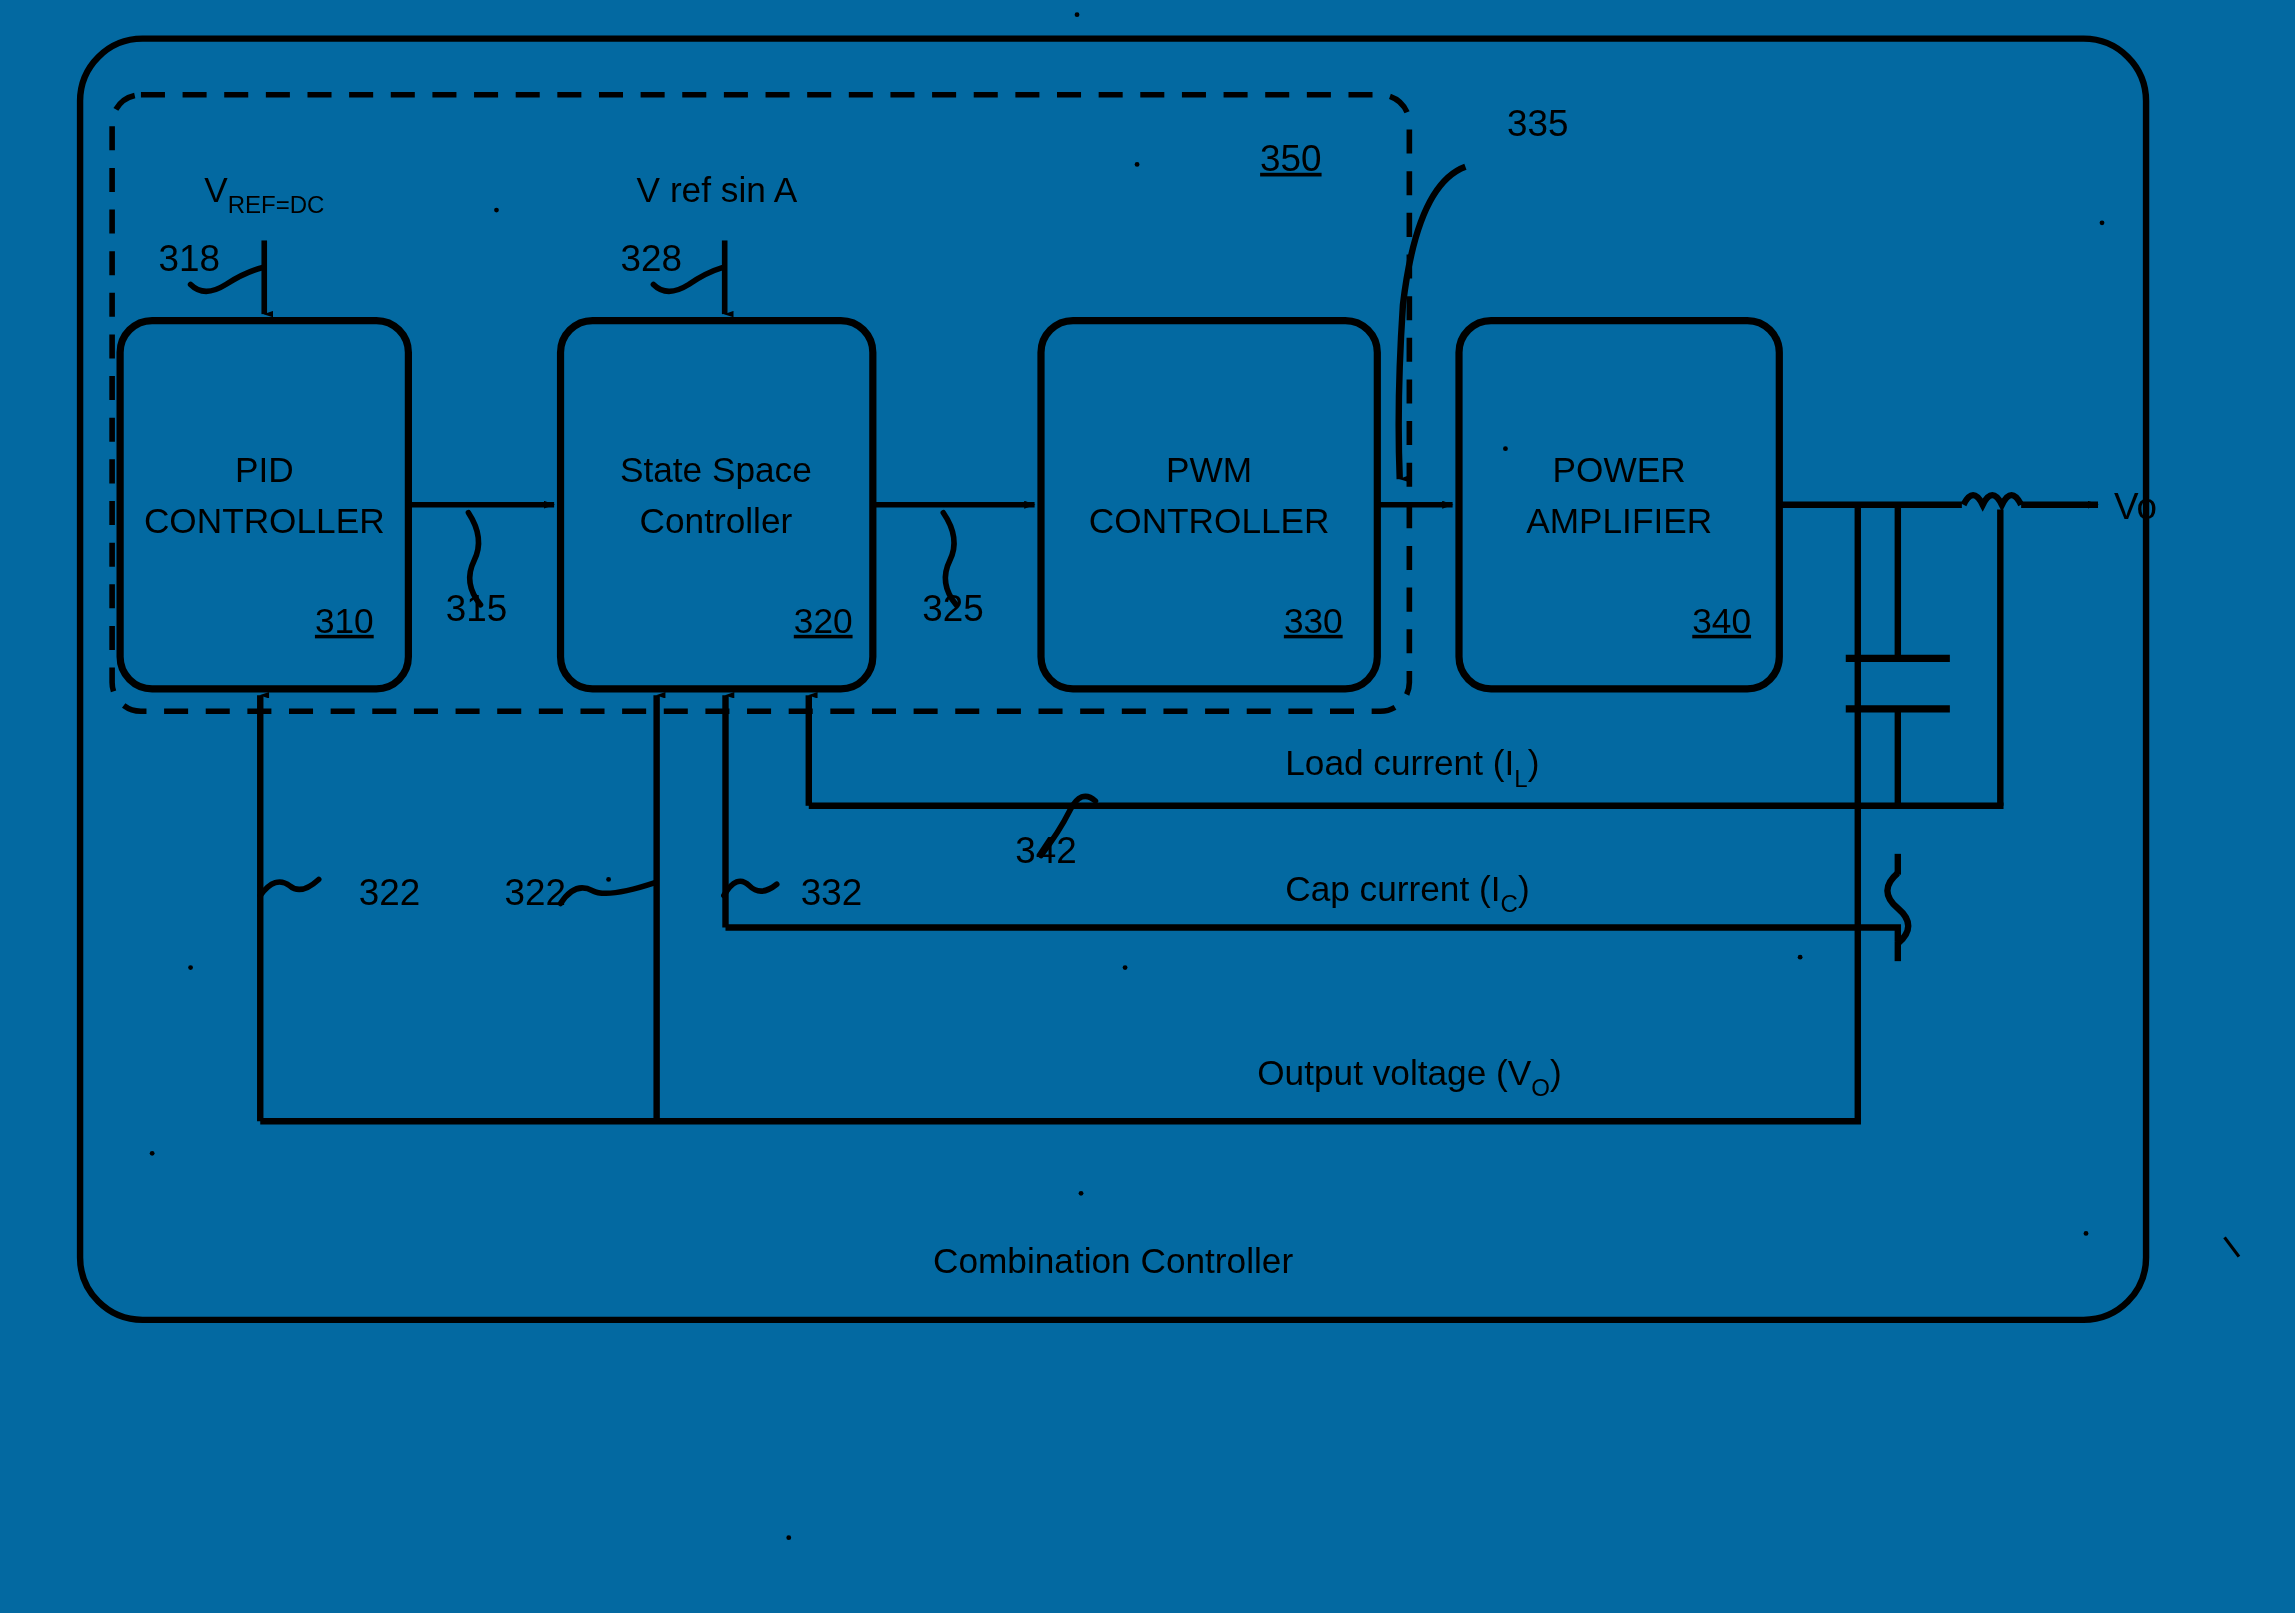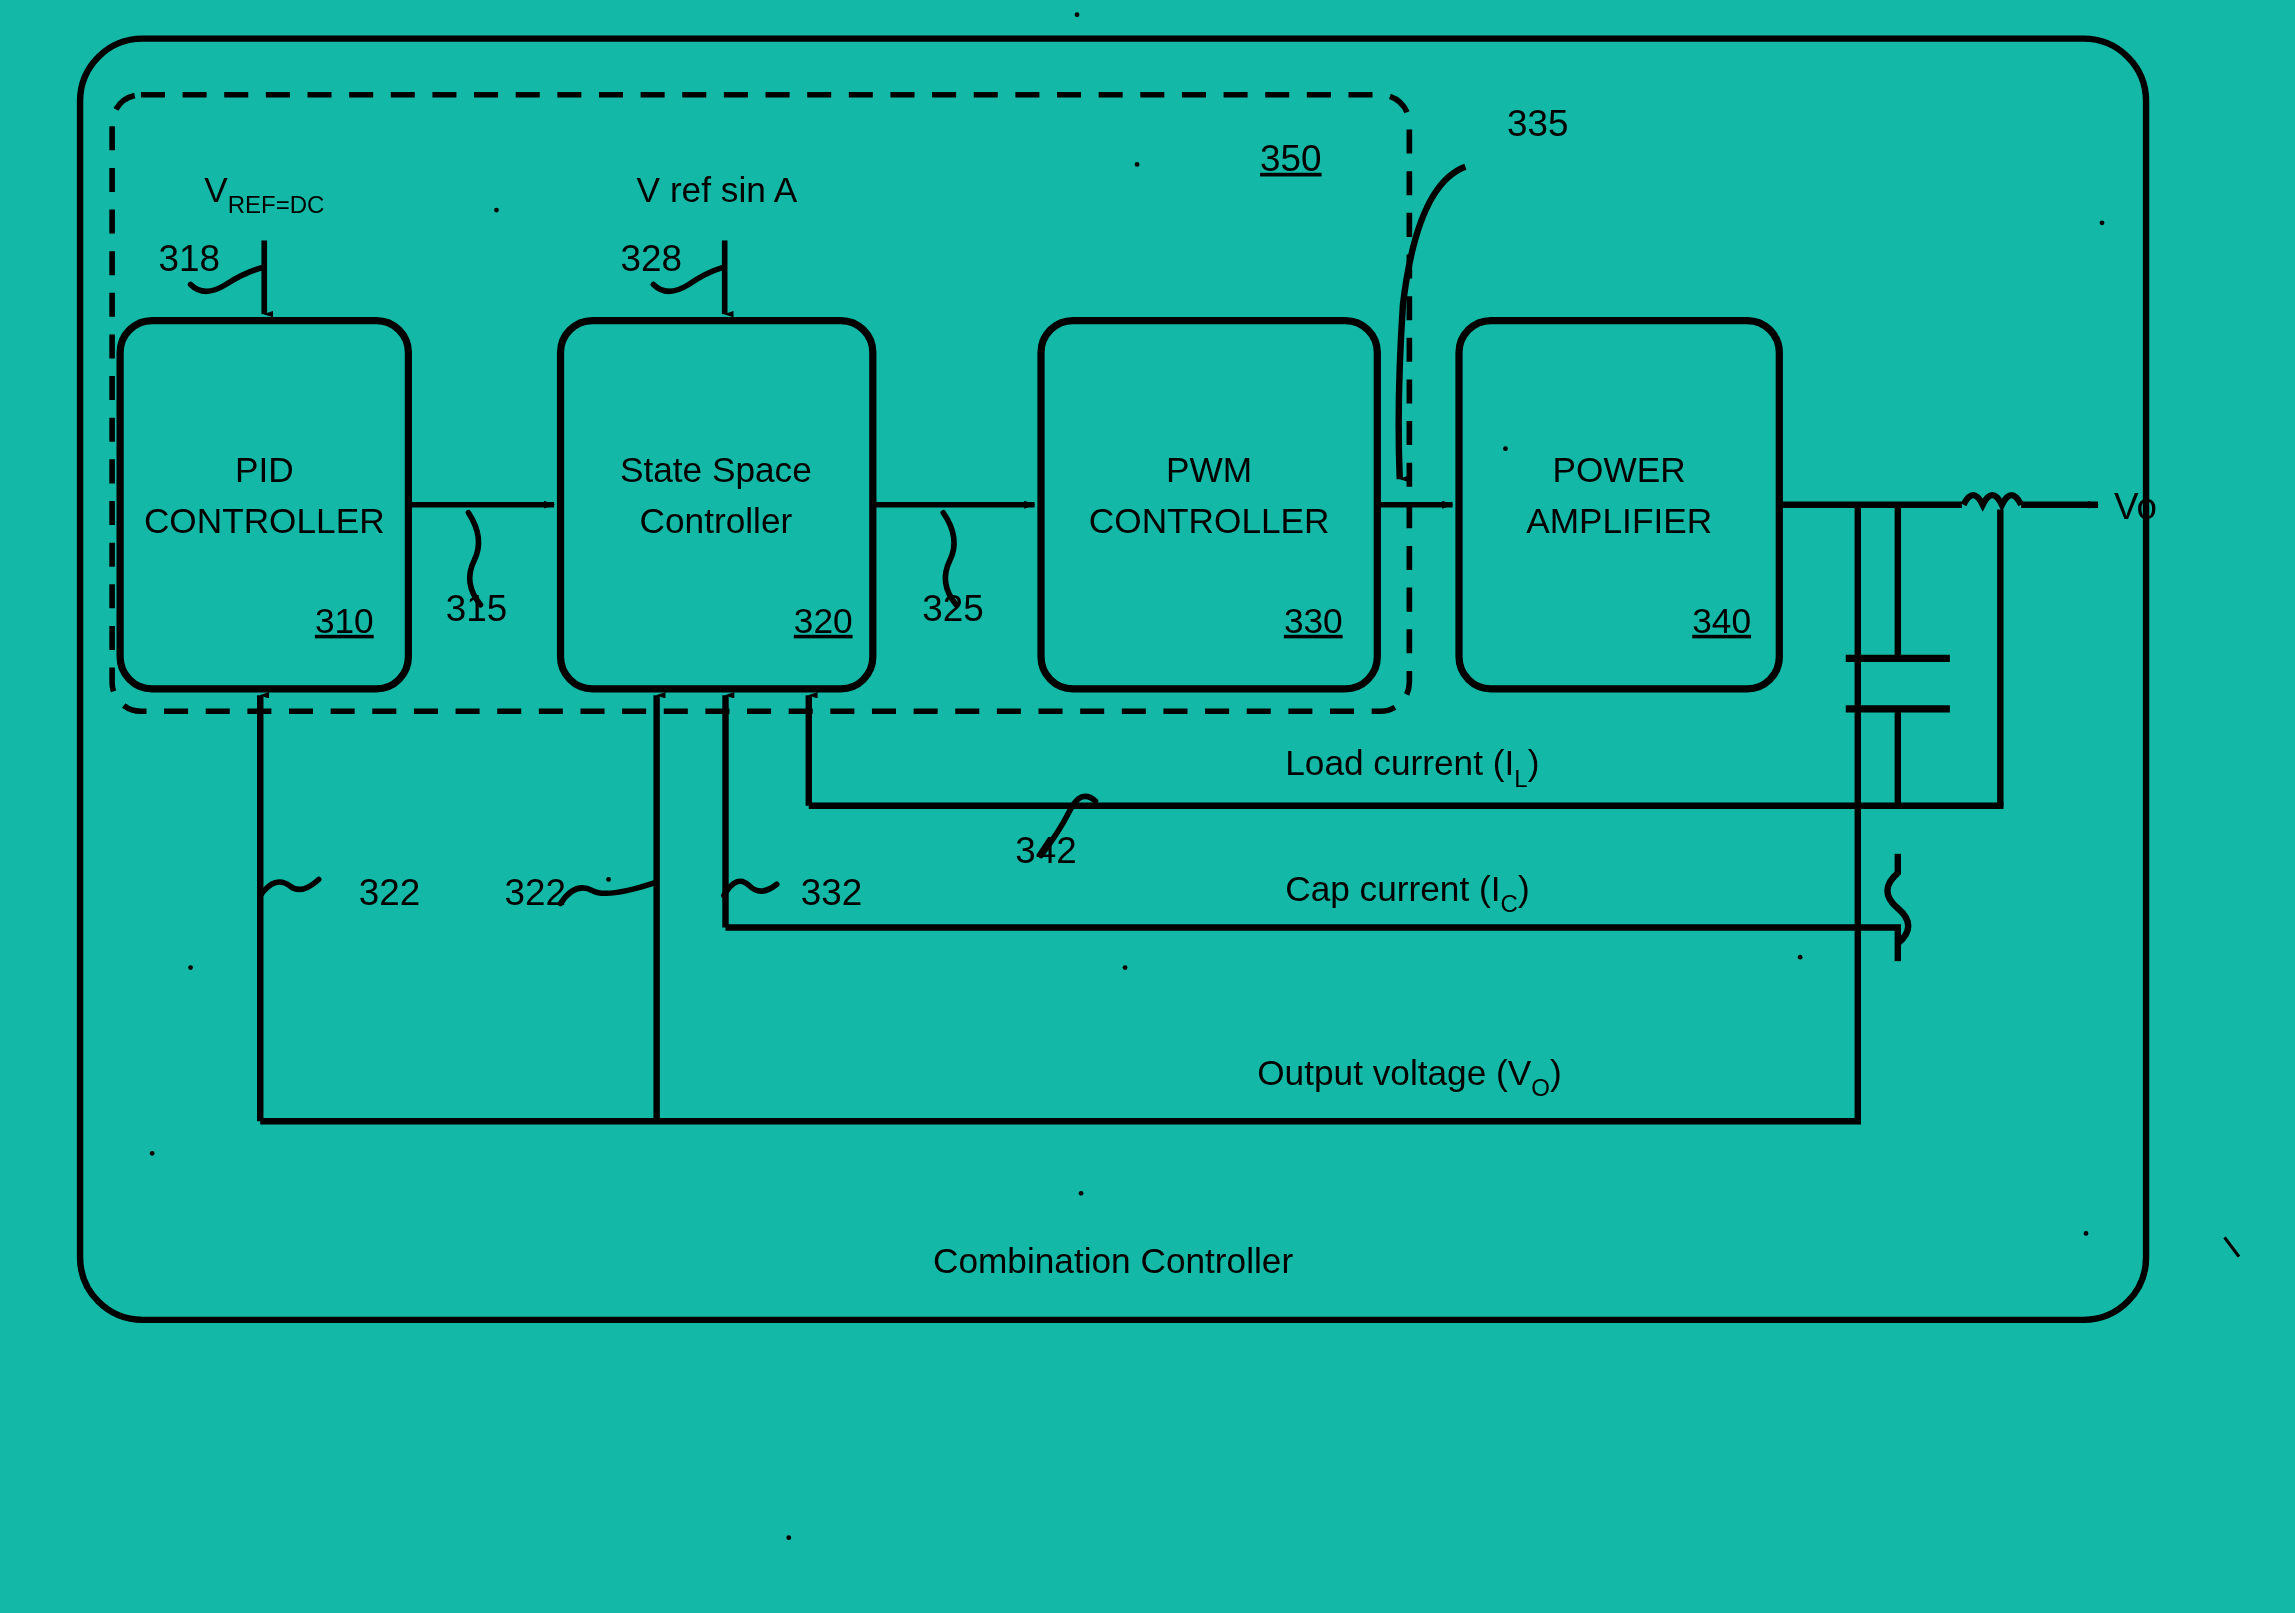--- a/index.html
+++ b/index.html
@@ -8,21 +8,21 @@
     padding: 0;
     background: #ffffff;
   }
   body {
     font-family: "Liberation Sans", sans-serif;
   }
   #stage {
     position: relative;
     width: 2295px;
     height: 1614px;
-    background: #14b8a6;
+    background: #0369a1;
     overflow: hidden;
   }
   #stage svg {
     position: absolute;
     left: 0;
     top: 0;
   }
   .dg-text {
     font-family: "Liberation Sans", sans-serif;
     fill: #000000;

